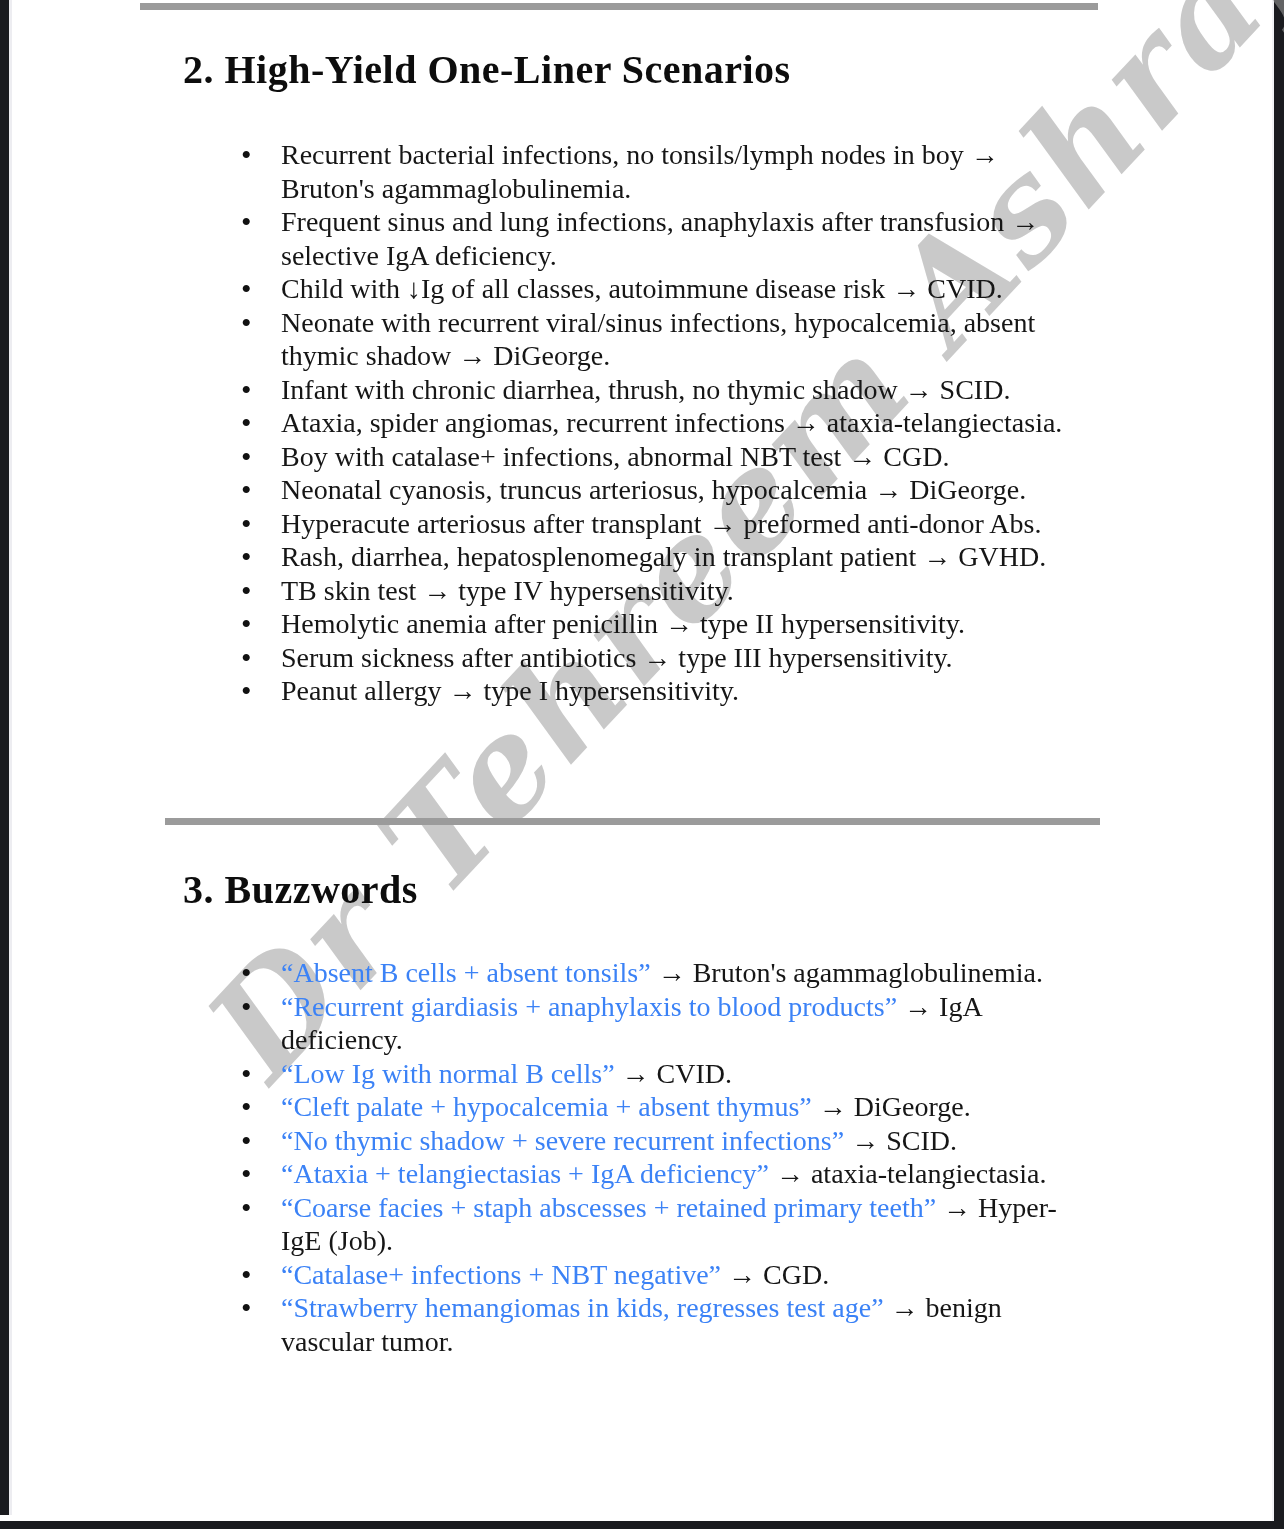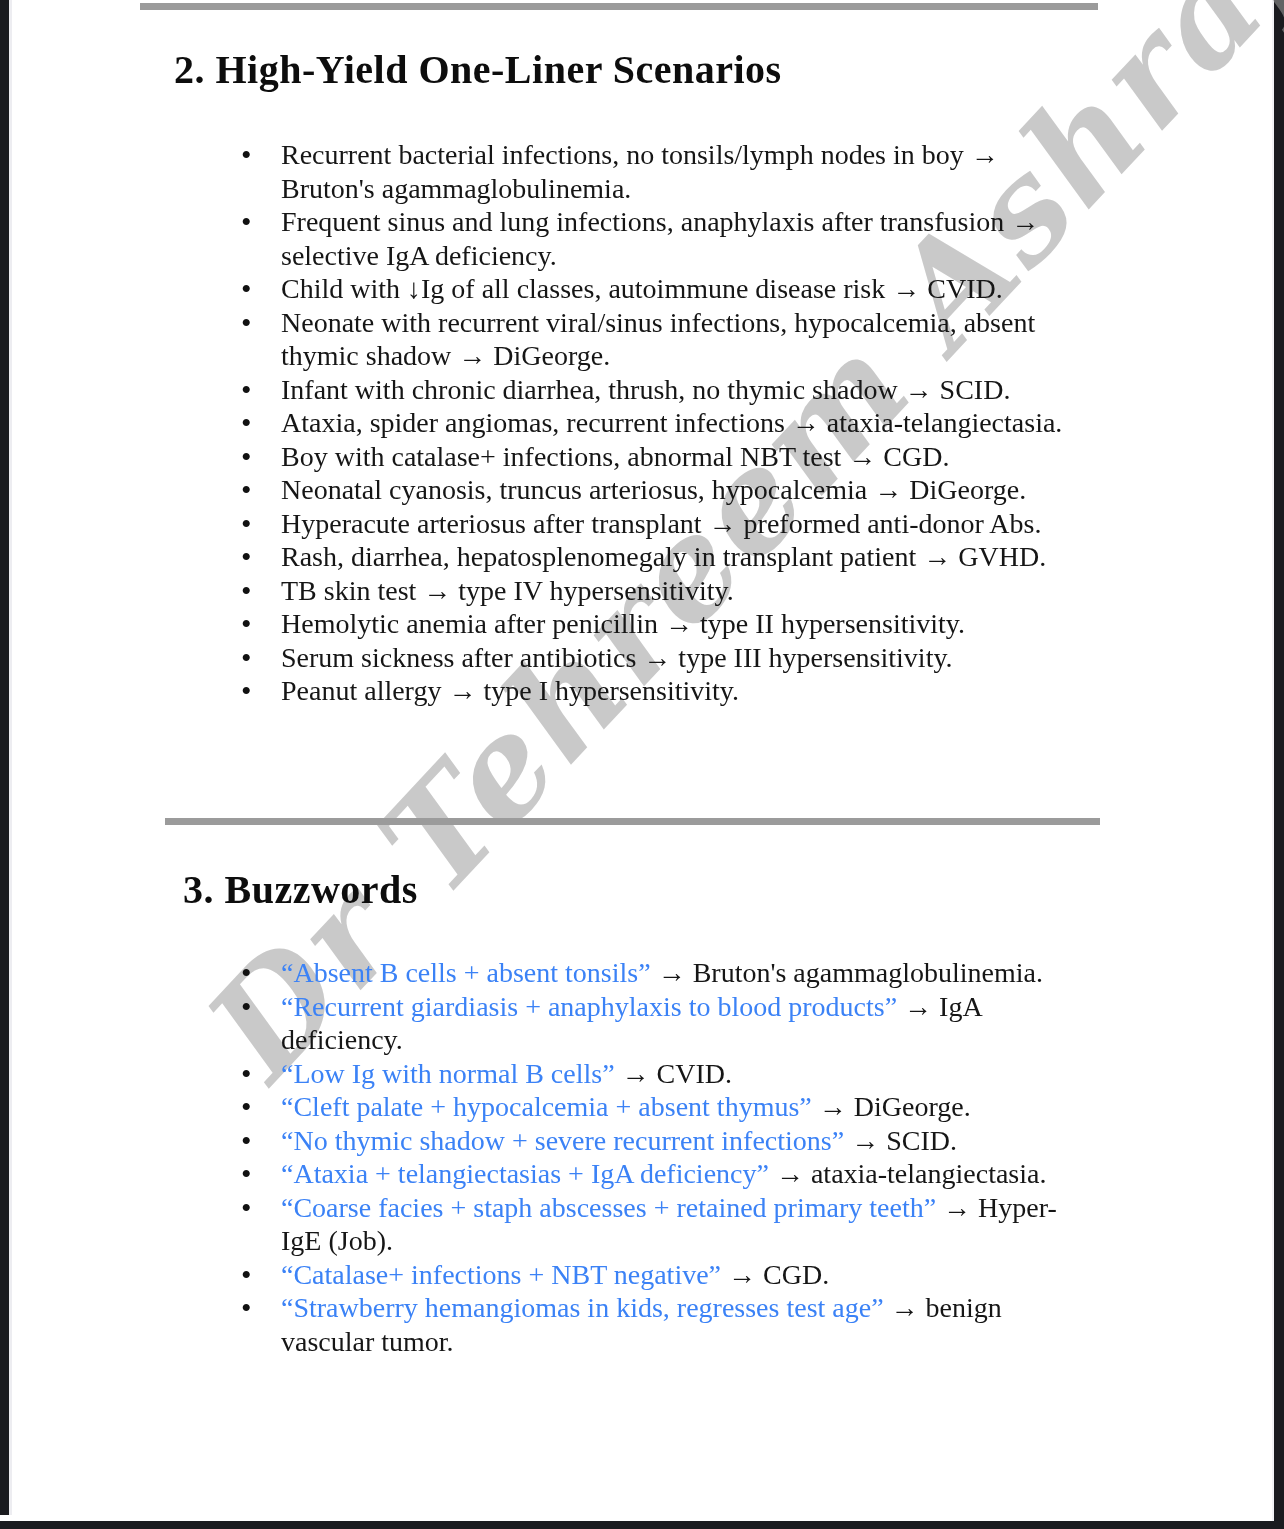--- a/index.html
+++ b/index.html
@@ -40,21 +40,21 @@
     color:var(--wm,#9e9e9e);opacity:0.55;
     transform:rotate(-47deg);transform-origin:50% 50%;
     z-index:0;pointer-events:none;
   }
   .content{position:absolute;left:0;top:0;width:1284px;height:1529px;z-index:1;}
   h2.heading{
     position:absolute;margin:0;
     font-size:40px;font-weight:bold;color:#0d0d0d;
     letter-spacing:0.5px;
   }
-  .heading-2{left:174px;top:46px;}
+  .heading-2{left:183px;top:46px;}
   .heading-3{left:183px;top:866px;}
   ul.bullets{
     position:absolute;list-style:none;margin:8px;padding:0;
     font-size:28px;line-height:33.5px;color:#161616;width:850px;
   }
   .list-2{left:228px;top:130px;}
   .list-3{left:228px;top:948px;}
   ul.bullets li{position:relative;padding-left:45px;}
   ul.bullets li::before{
     content:"\2022";

